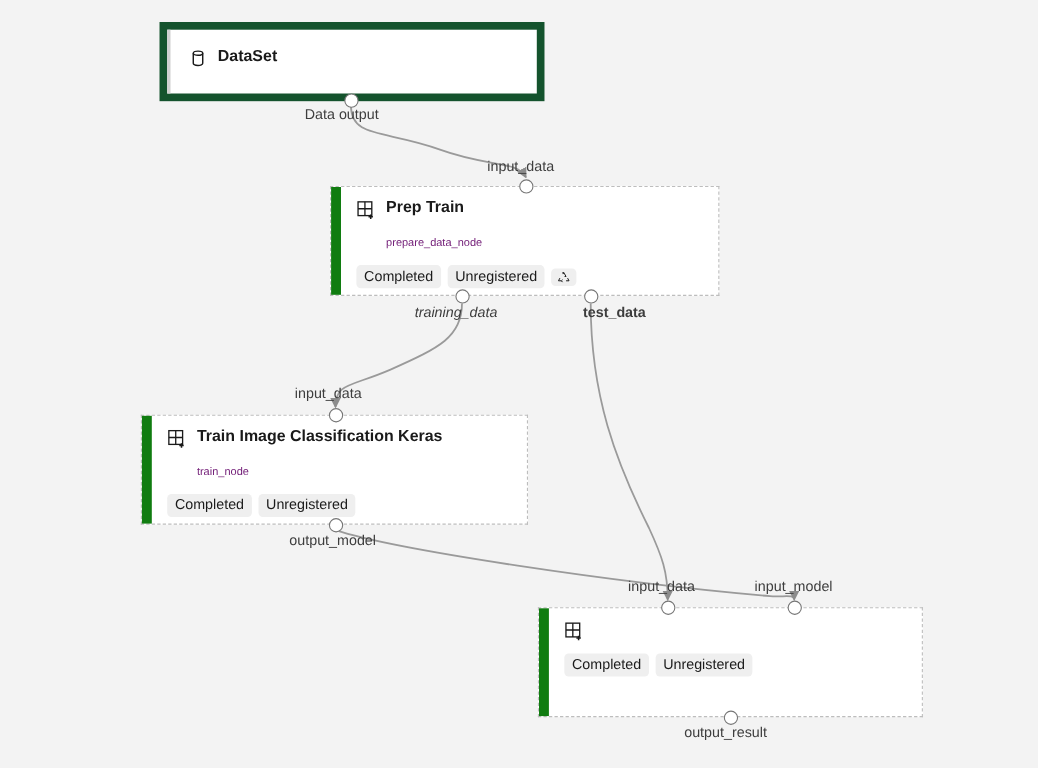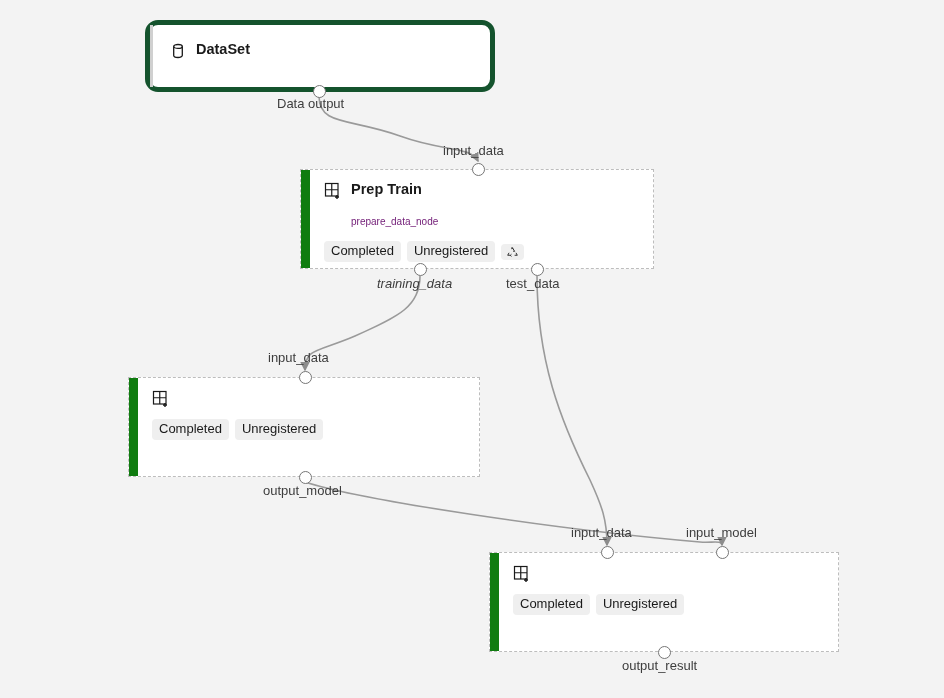--- a/index.html
+++ b/index.html
@@ -33,22 +33,22 @@
     position: absolute;
     box-sizing: border-box;
     background: #ffffff;
     display: flex;
     align-items: stretch;
   }
   .node.dashed {
     border: 1px dashed #bdbdbd;
   }
   .node.solid {
-    border: 5px solid #14532d;
-    border-radius: 13px;
+    border: 7px solid #14532d;
+    border-radius: 0;
   }
   .accent {
     width: 9px;
     flex: 0 0 9px;
     background: #107c10;
   }
   .accent.gray {
     width: 3px;
     flex: 0 0 3px;
     background: #d0d0d0;
@@ -206,20 +206,24 @@
     <div class="accent"></div>
     <div class="node-body">
       <div class="node-head">
         <span class="node-icon">
           <svg viewBox="0 0 18 18" width="18" height="18" fill="none" stroke="#1a1a1a" stroke-width="1.2">
             <rect x="1.5" y="1.5" width="12.5" height="12.5"></rect>
             <path d="M7.75 1.5 V14 M1.5 7.75 H14"></path>
             <path d="M13 13 V17 M11 15 H15" stroke-width="1.4"></path>
           </svg>
         </span>
+        <div class="titles">
+          <div class="node-title">Train Image Classification Keras</div>
+          <div class="node-sub">train_node</div>
+        </div>
       </div>
       <div class="badges">
         <span class="badge">Completed</span>
         <span class="badge">Unregistered</span>
       </div>
     </div>
   </div>
 
   <div class="node dashed" style="left:489px; top:552px; width:350px; height:100px;">
     <div class="accent"></div>
@@ -245,21 +249,21 @@
   <div class="port" style="left:313px; top:85px;"></div>
   <div class="port-label" style="left:277px; top:96px;">Data output</div>
 
   <div class="port" style="left:472px; top:163px;"></div>
   <div class="port-label" style="left:443px; top:143px;">input_data</div>
 
   <div class="port" style="left:414px; top:263px;"></div>
   <div class="port-label" style="left:377px; top:276px;font-style:italic;">training_data</div>
 
   <div class="port" style="left:531px; top:263px;"></div>
-  <div class="port-label" style="left:506px; top:276px;">test_data</div>
+  <div class="port-label" style="left:530px; top:276px;font-weight:bold;">test_data</div>
 
   <div class="port" style="left:299px; top:371px;"></div>
   <div class="port-label" style="left:268px; top:350px;">input_data</div>
 
   <div class="port" style="left:299px; top:471px;"></div>
   <div class="port-label" style="left:263px; top:483px;">output_model</div>
 
   <div class="port" style="left:601px; top:546px;"></div>
   <div class="port-label" style="left:571px; top:525px;">input_data</div>
 

